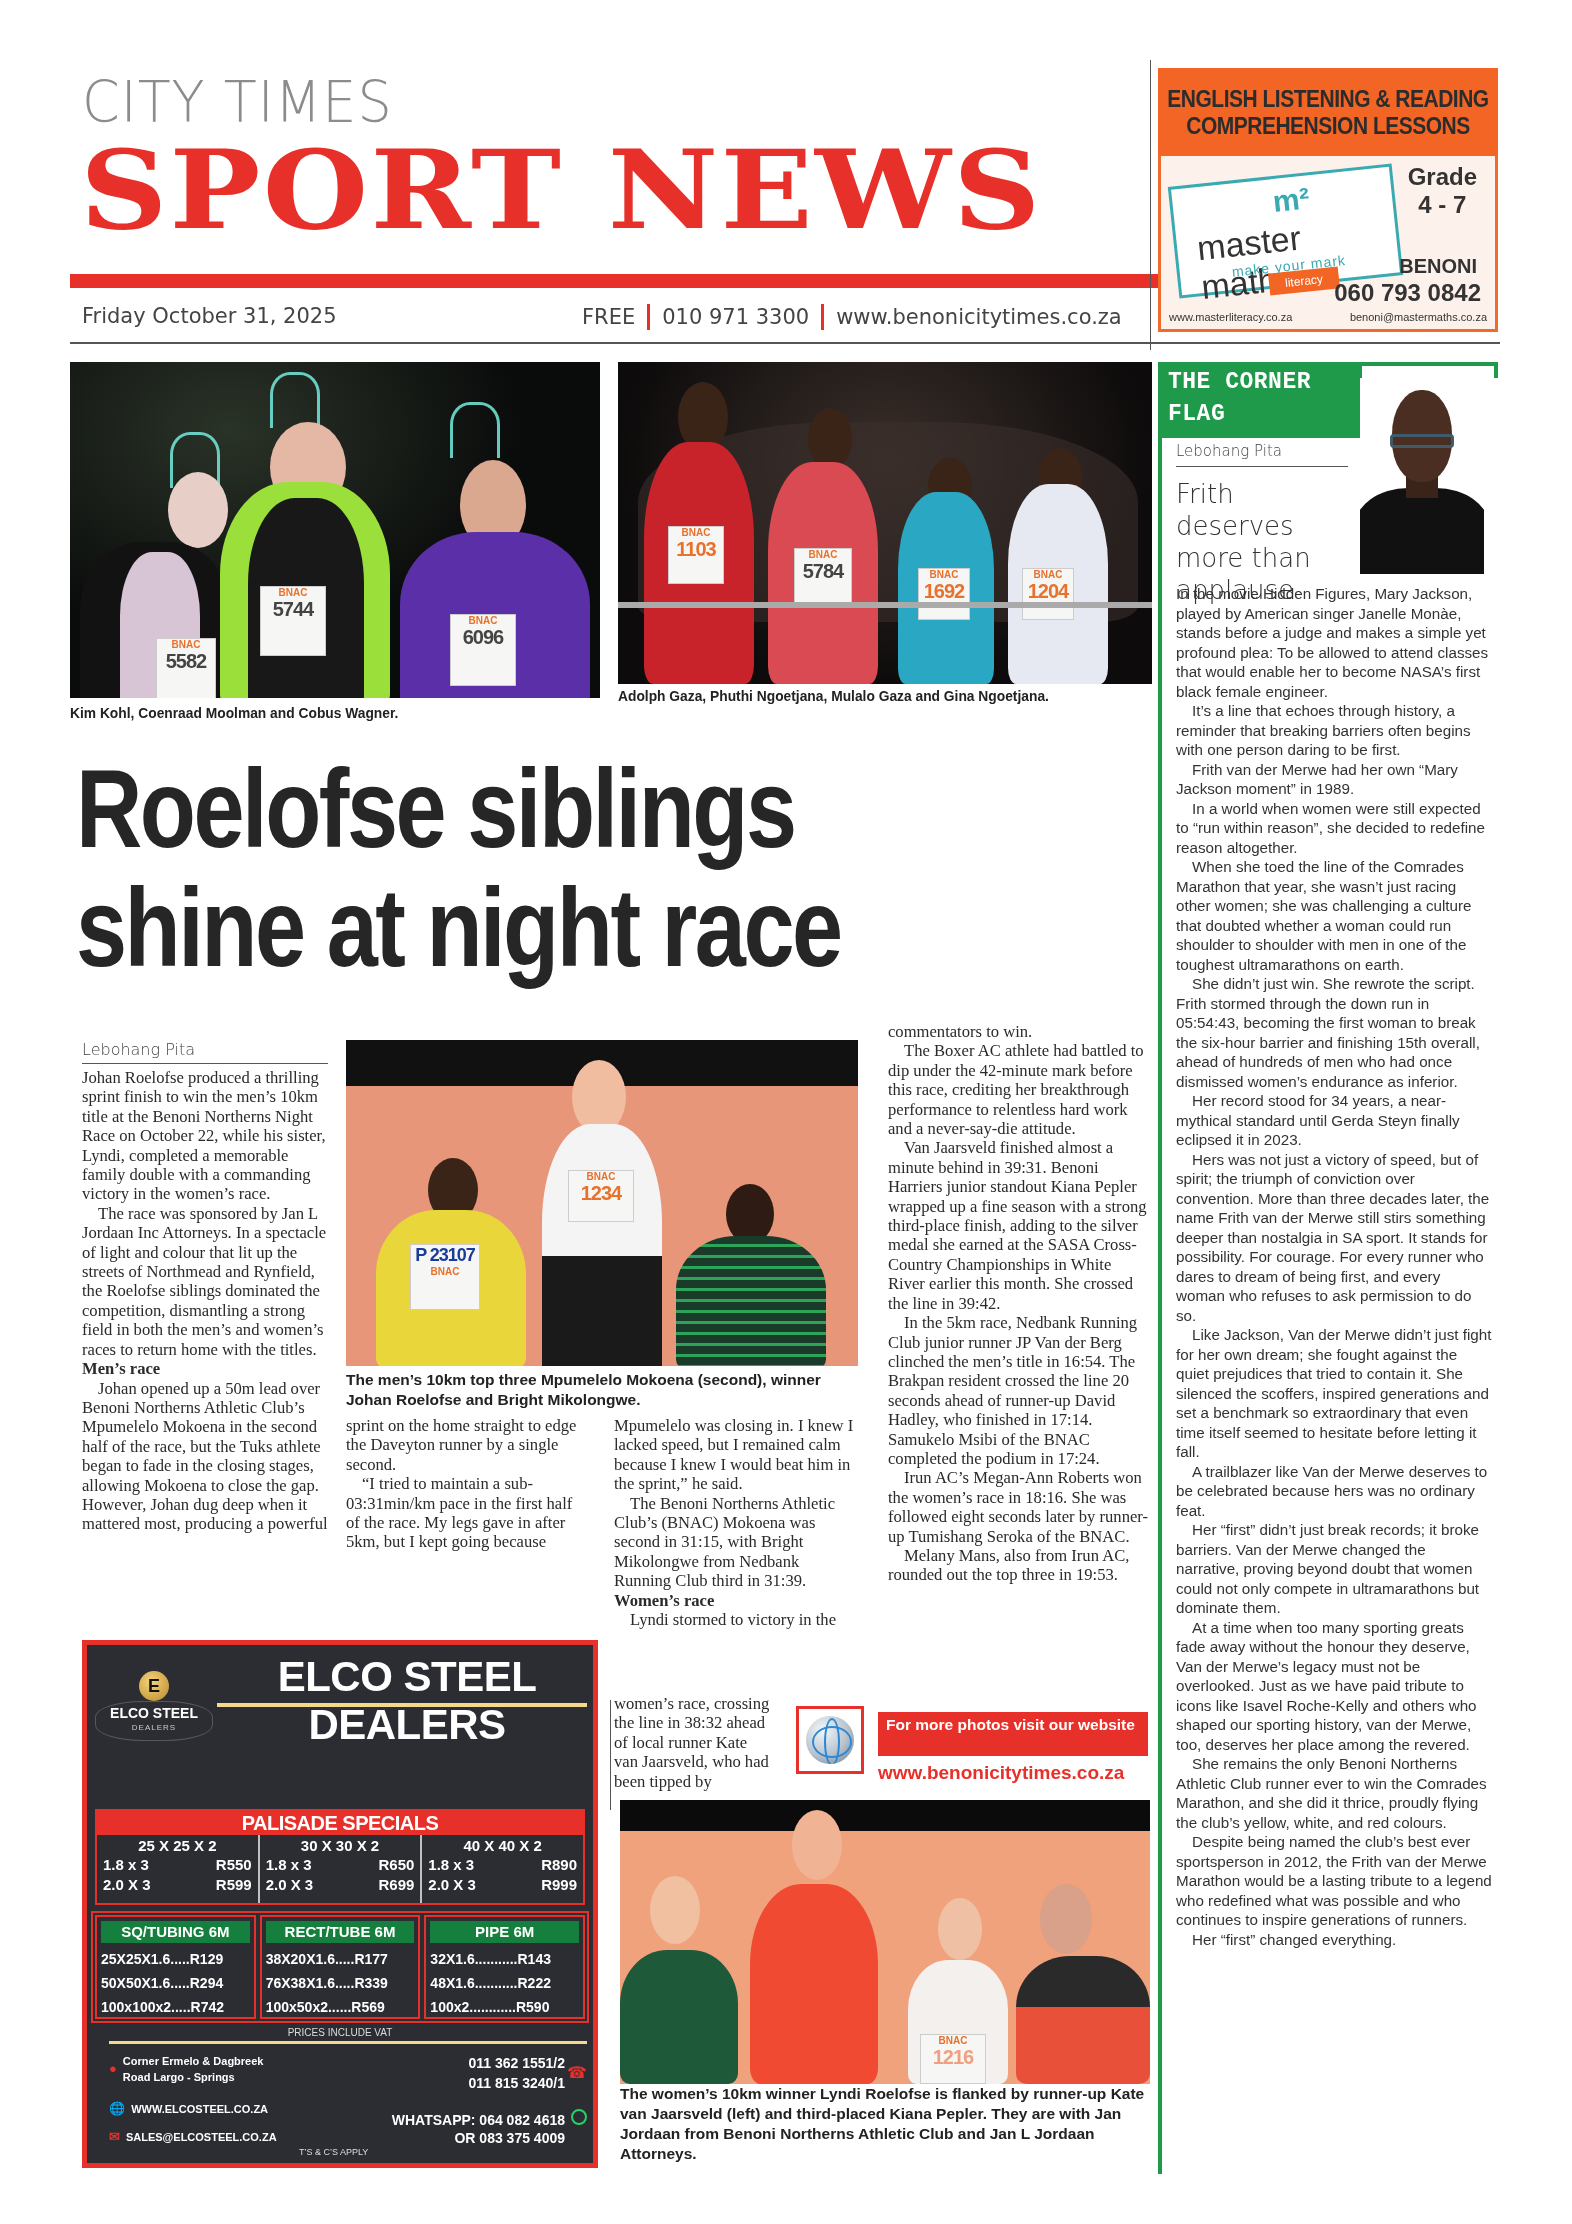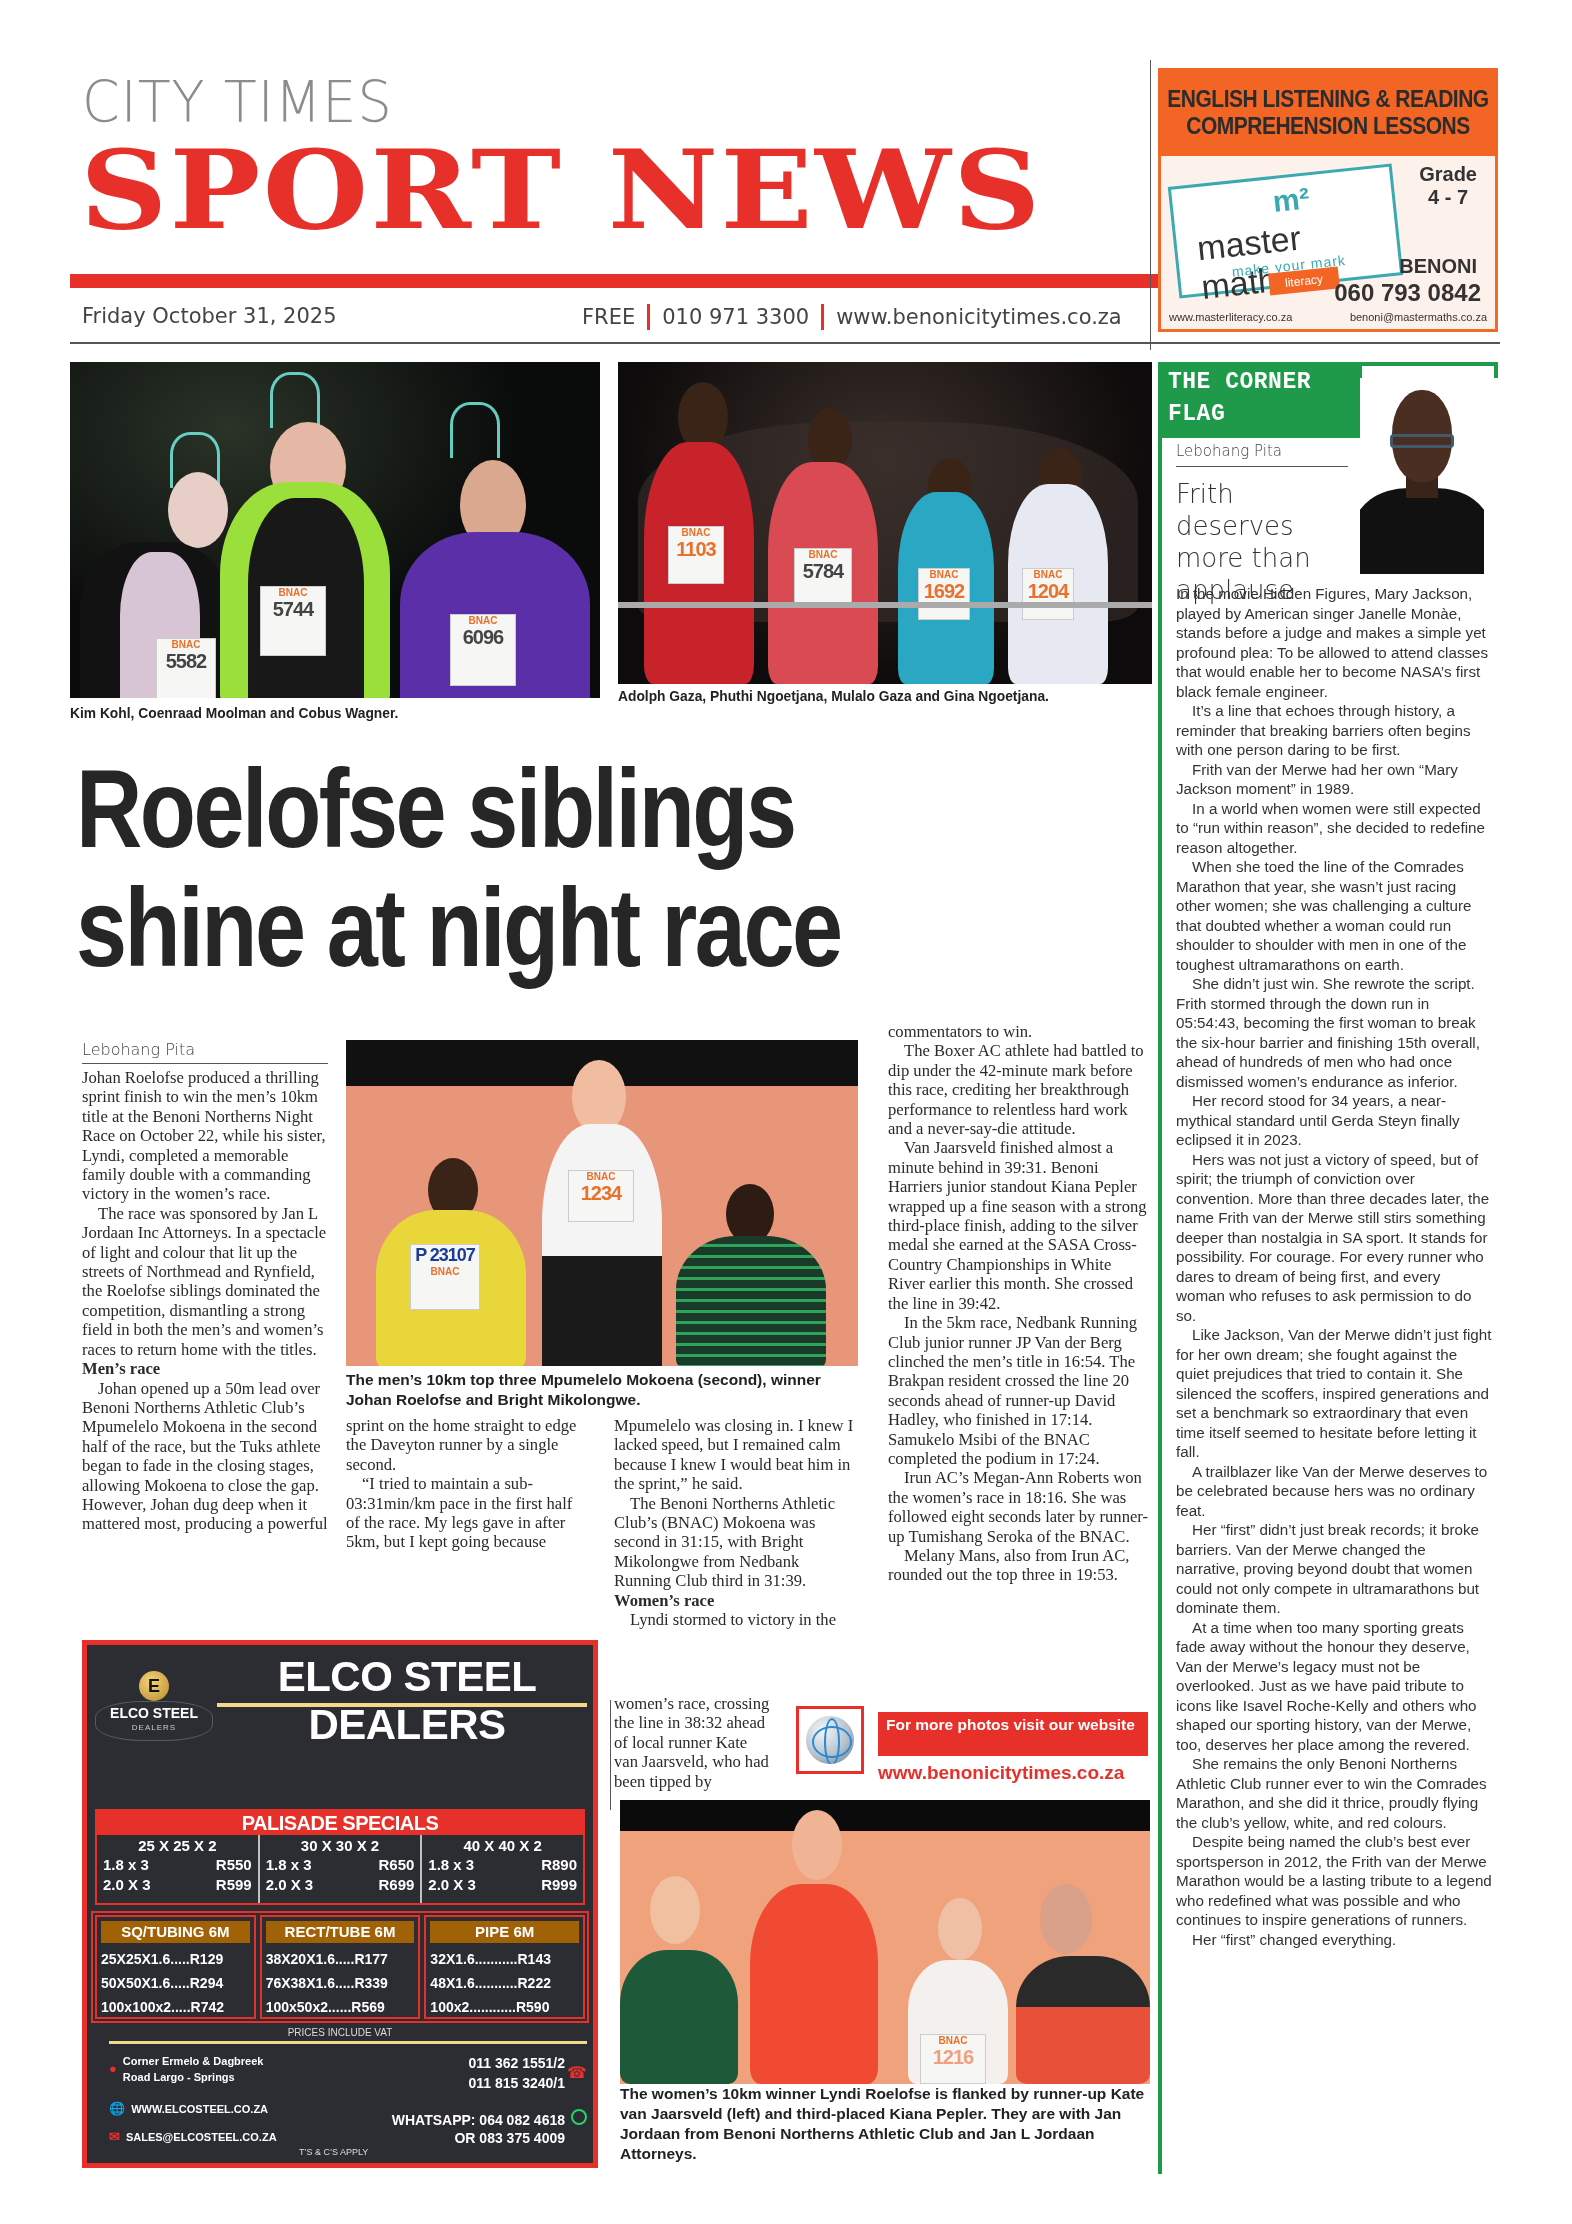--- a/index.html
+++ b/index.html
@@ -17,21 +17,21 @@
   #header-rule { left: 70px; top: 342px; width: 1430px; height: 2px; background: #555; }
 
   
   #mm-ad { left: 1158px; top: 72px; width: 340px; height: 260px; border: 3px solid #f06a2c; background: #fdf1eb; }
   #mm-banner { position:absolute; left:-3px; top:-3px; width:340px; height:80px; background:#f26524; display:flex; flex-direction:column; align-items:center; justify-content:center; font-family:"Liberation Sans", sans-serif; font-weight:bold; color:#2c2c2c; font-size:21px; line-height:1.2; letter-spacing:-0.5px; transform: scaleY(1.1); }
   #mm-logo { position:absolute; left:12px; top:100px; width:225px; height:112px; border:3px solid #3aa9b0; background:#fff; transform: rotate(-6deg); }
   #mm-logo .m2 { position:absolute; left:100px; top:6px; font-family:"Liberation Sans", sans-serif; font-size:30px; color:#3aa9b0; font-weight:bold; }
   #mm-logo .brand { position:absolute; left:20px; top:42px; font-family:"Liberation Sans", sans-serif; font-size:34px; color:#333; }
   #mm-logo .tag { position:absolute; left:52px; top:80px; font-family:"Liberation Sans", sans-serif; font-size:14px; color:#3aa9b0; letter-spacing:1px; }
   #mm-literacy { position:absolute; left:108px; top:195px; width:70px; height:22px; background:#f26524; color:#fff; font-family:"Liberation Sans", sans-serif; font-size:12px; text-align:center; line-height:22px; transform: rotate(-6deg); }
-  #mm-grade { position:absolute; right:18px; top:88px; text-align:center; font-family:"Liberation Sans", sans-serif; font-weight:bold; font-size:20px; color:#333; line-height:1.15;margin-left:12px; }
+  #mm-grade { position:absolute; right:18px; top:88px; text-align:center; font-family:"Liberation Sans", sans-serif; font-weight:bold; font-size:24px; color:#333; line-height:1.15;margin-left:12px; }
   #mm-city { position:absolute; right:18px; top:180px; font-family:"Liberation Sans", sans-serif; font-weight:bold; font-size:20px; color:#333; }
   #mm-phone { position:absolute; right:14px; top:204px; font-family:"Liberation Sans", sans-serif; font-weight:bold; font-size:24px; color:#333; }
   #mm-web { position:absolute; left:8px; top:236px; font-family:"Liberation Sans", sans-serif; font-size:11px; color:#333; }
   #mm-email { position:absolute; right:8px; top:236px; font-family:"Liberation Sans", sans-serif; font-size:11px; color:#333; }
 
   
   .photo { overflow:hidden; }
   #photo1 { left: 70px; top: 362px; width: 530px; height: 336px; background: radial-gradient(ellipse at 30% 20%, #2a3328 0%, #0a0c0b 55%); }
   #photo2 { left: 618px; top: 362px; width: 534px; height: 322px; background: radial-gradient(ellipse at 50% 30%, #3a2f2a 0%, #0d0b0b 70%); }
   .person { position:absolute; border-radius: 40% 40% 8% 8%; }
@@ -88,21 +88,21 @@
   #elco-offer .red { color:#e8302a; }
   #elco-palisade { position:absolute; left:8px; top:164px; width:490px; height:96px; border:2px solid #e8302a; }
   #elco-palisade-head { height:24px; background:#e8302a; color:#fff; font-weight:bold; font-size:20px; text-align:center; line-height:24px; letter-spacing:-0.5px; }
   #elco-palisade-cols { display:flex; height:68px; }
   .pcol { flex:1; border-right:2px solid #c0c0c0; color:#fff; font-weight:bold; padding:2px 6px; }
   .pcol:last-child { border-right:none; }
   .pcol .ph { text-align:center; font-size:15px; line-height:18px; }
   .pcol .pr { display:flex; justify-content:space-between; font-size:15px; line-height:20px; }
   #elco-tubes { position:absolute; left:4px; top:266px; width:498px; height:112px; border:2px solid #e8302a; display:flex; gap:4px; padding:2px; }
   .tcol { flex:1; border:2px solid #e8302a; padding:4px; }
-  .tcol .th { background:#a16207; color:#fff; font-weight:bold; font-size:15px; text-align:center; height:22px; line-height:22px; margin-bottom:4px; }
+  .tcol .th { background:#15803d; color:#fff; font-weight:bold; font-size:15px; text-align:center; height:22px; line-height:22px; margin-bottom:4px; }
   .tcol .tr { color:#fff; font-weight:bold; font-size:14px; line-height:24px; white-space:nowrap; }
   #elco-vat { position:absolute; left:0; top:382px; width:506px; text-align:center; color:#ddd; font-size:10px; }
   #elco-yellowline2 { position:absolute; left:22px; top:396px; width:478px; height:3px; background:#f4d98a; }
   #elco-contact { position:absolute; left:22px; top:404px; width:478px; height:110px; color:#fff; }
   .ec { position:absolute; font-weight:bold; font-size:11px; line-height:16px; display:flex; align-items:center; gap:6px; }
   .ec .ico { color:#e8302a; font-size:13px; }
   #ec-phones { position:absolute; right:22px; top:4px; font-weight:bold; font-size:14px; text-align:right; line-height:20px; }
   #ec-phone-icon { position:absolute; right:0; top:14px; color:#e8302a; font-size:16px; }
   #ec-whatsapp { position:absolute; right:22px; top:62px; font-weight:bold; font-size:14px; text-align:right; line-height:18px; }
   #ec-wa-icon { position:absolute; right:0; top:60px; width:16px; height:16px; border:2px solid #25d366; border-radius:50%; }

